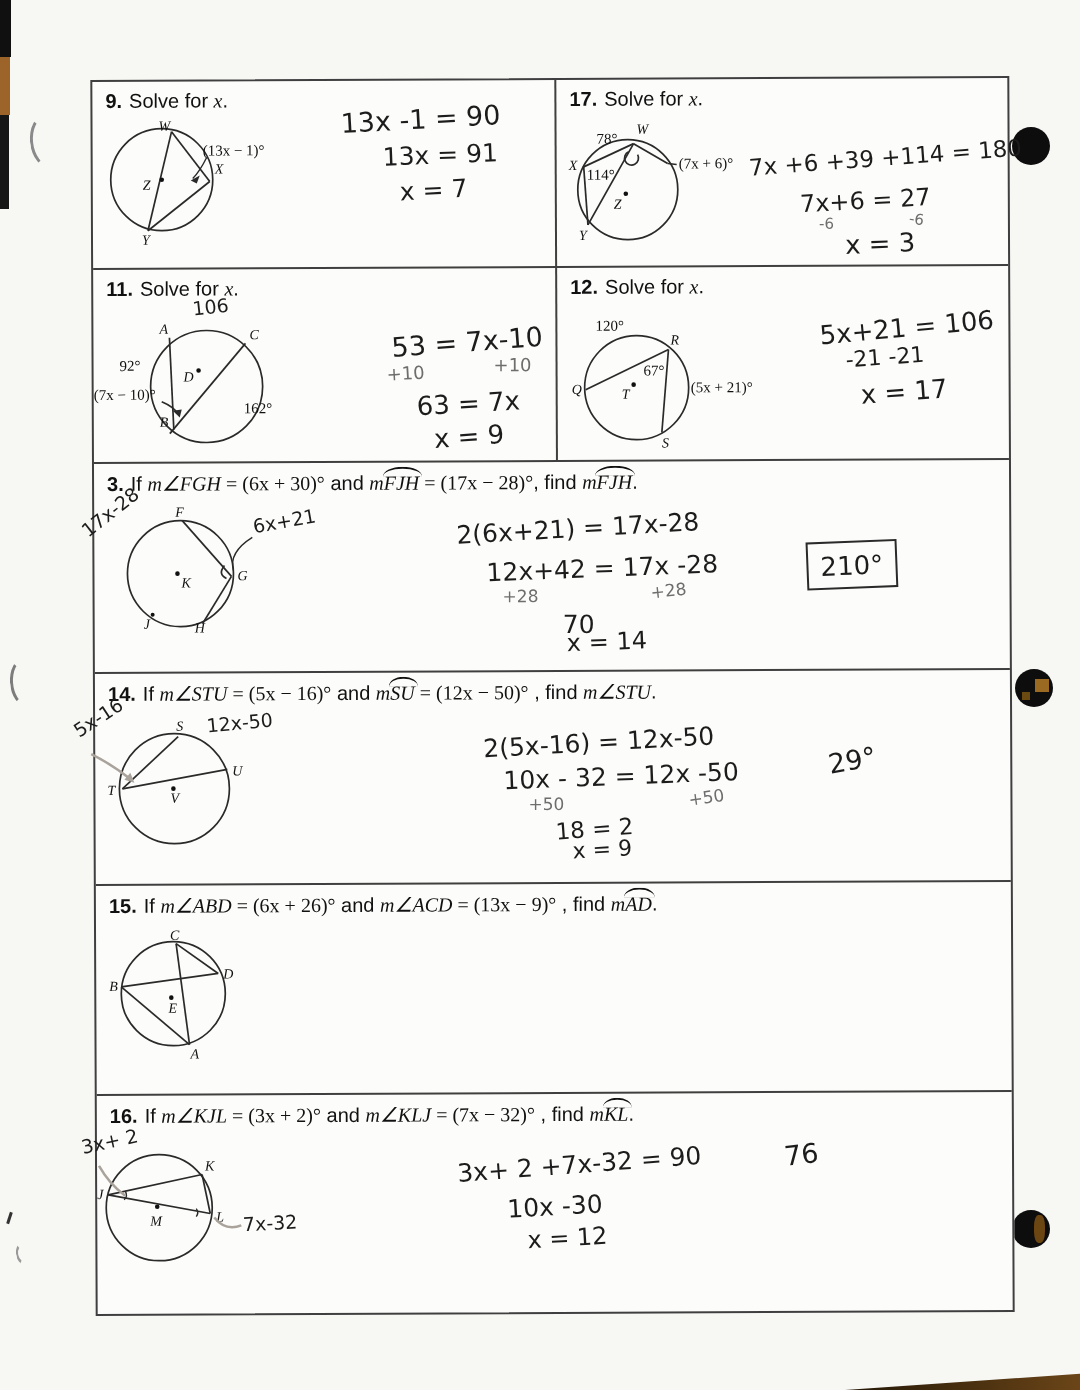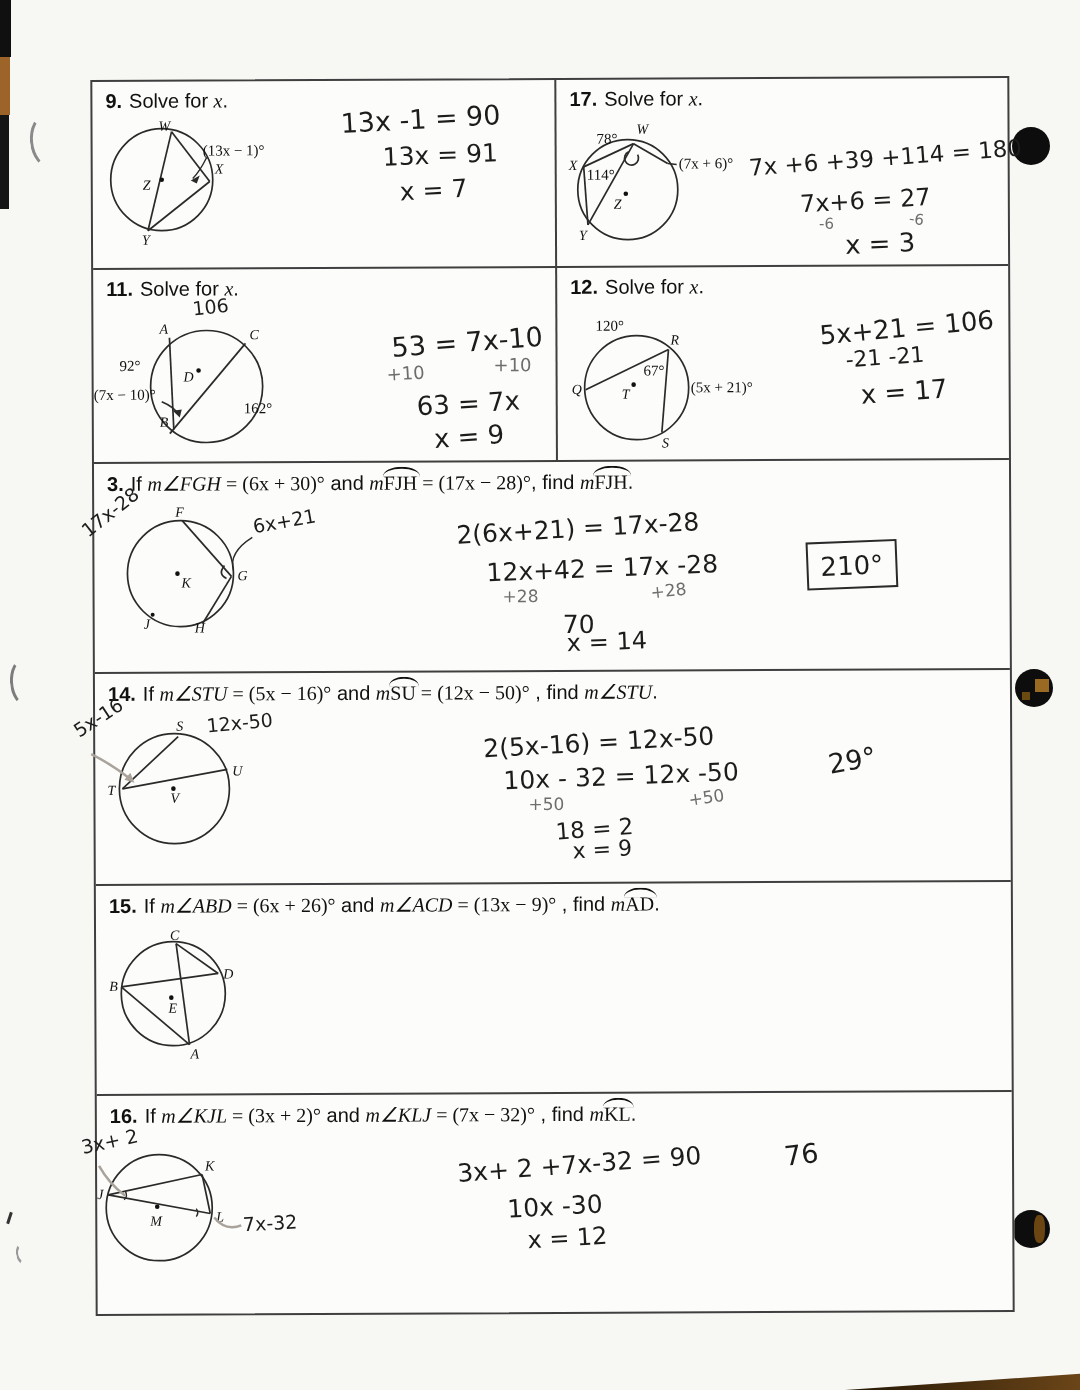--- a/index.html
+++ b/index.html
@@ -14,21 +14,21 @@
   }
   .row { position:relative; width:100%; border-bottom:2px solid #3f3f3f; }
   .r1{height:188px} .r2{height:194px} .r3{height:210px} .r4{height:212px} .r5{height:210px} .r6{height:216px; border-bottom:none;}
   .cell { position:absolute; top:0; bottom:0; }
   .cell-l { left:0; width:464px; border-right:2px solid #3f3f3f; }
   .cell-r { left:464px; right:0; }
   .ptitle { position:absolute; left:13px; top:8px; font-size:20px; white-space:nowrap; }
   .num { font-weight:bold; margin-right:7px; }
   .t-var, .t-math { font-family:"Liberation Serif", serif; font-style:italic; }
   .t-eq { font-family:"Liberation Serif", serif; }
-  .t-arc { font-family:"Liberation Serif", serif; position:relative; display:inline-block; }
+  .t-arc { font-family:"Liberation Serif", serif; font-style:italic; position:relative; display:inline-block; }
   .t-arc::before { content:""; position:absolute; left:-1px; right:-3px; top:-5px; height:8px;
     border-top:2px solid #111; border-radius:50% 50% 0 0 / 100% 100% 0 0; }
   .hw { position:absolute; font-family:"DejaVu Sans", sans-serif; color:#1c1c1c; white-space:nowrap; line-height:1; }
   .pencil { color:#6e6e6e; }
   .ansbox { position:absolute; border:2px solid #2a2a2a; padding:8px 12px 6px 12px; transform:rotate(-2deg);
     font-family:"DejaVu Sans", sans-serif; font-size:26px; color:#1c1c1c; }
   .answer-free { font-family:"DejaVu Sans", sans-serif; }
   svg { overflow:visible; }
   svg .shape { stroke:#2a2a2a; stroke-width:1.7; fill:none; }
   svg .thin { stroke:#2a2a2a; stroke-width:1.4; fill:none; }

